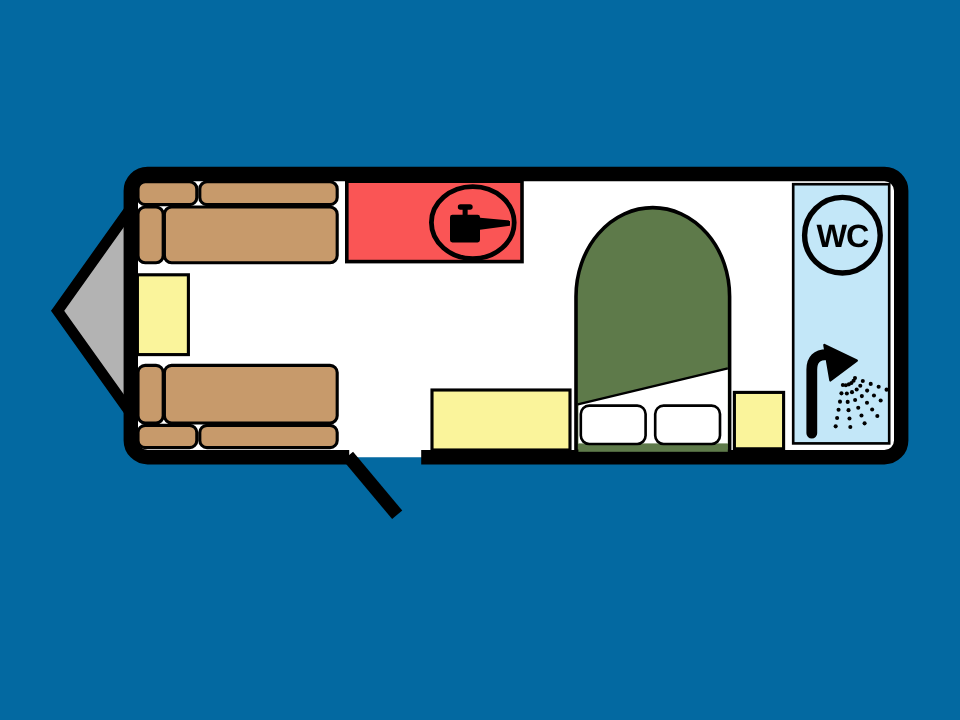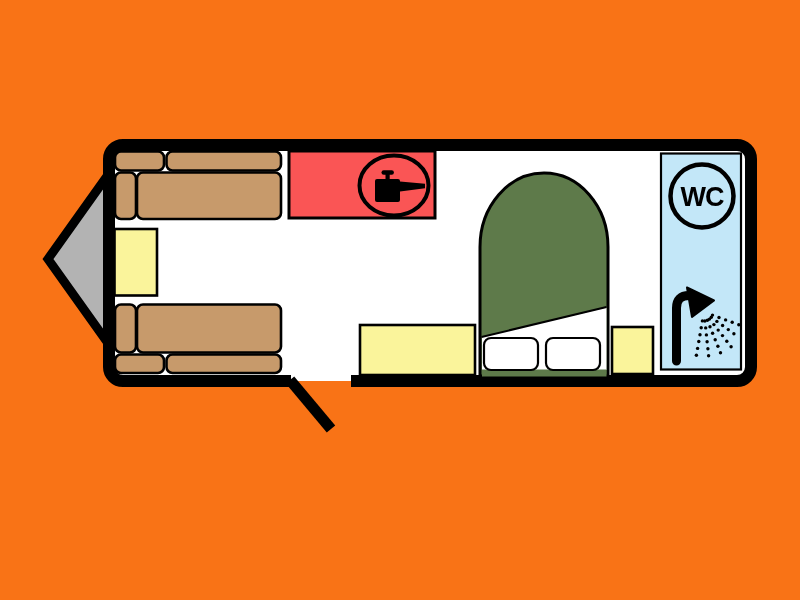--- a/index.html
+++ b/index.html
@@ -5,21 +5,21 @@
   html, body {
     margin: 0;
     padding: 0;
     background: #ffffff;
     font-family: "Liberation Sans", sans-serif;
   }
   .stage {
     position: relative;
     width: 800px;
     height: 600px;
-    background: #f97316;
+    background: #0369a1;
     overflow: hidden;
   }
   svg { display: block; }
   .wc-text {
     font-family: "Liberation Sans", "DejaVu Sans", sans-serif;
     font-weight: bold;
     font-size: 27px;
     letter-spacing: -1px;
     text-anchor: middle;
   }

